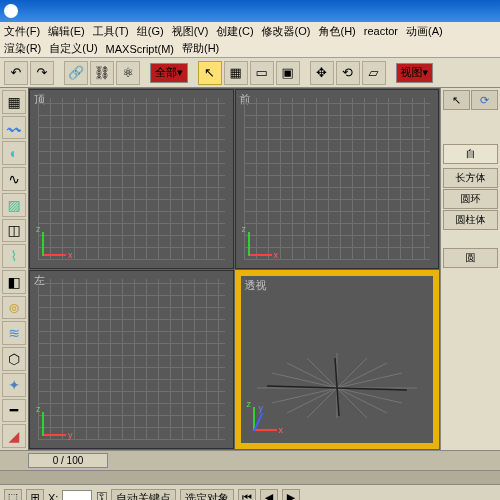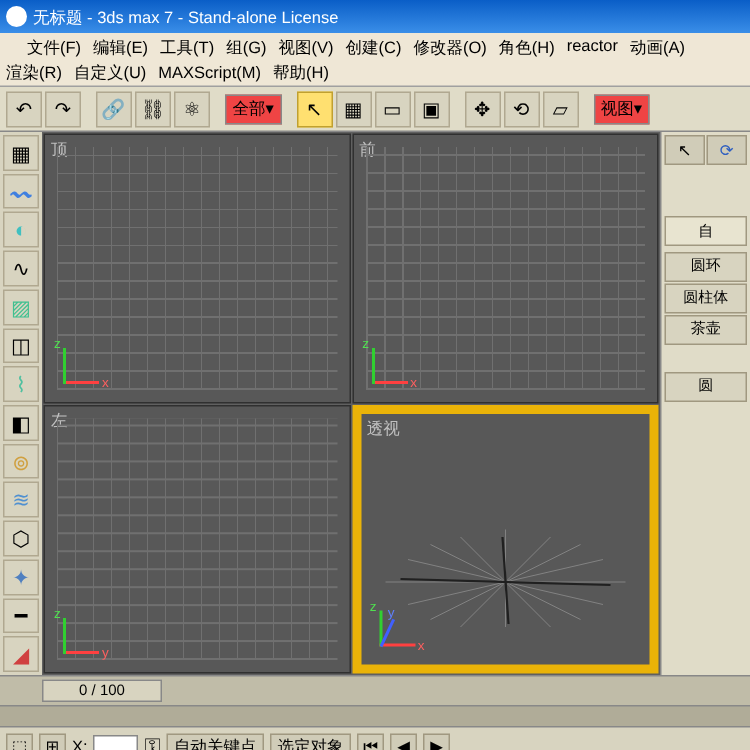--- a/index.html
+++ b/index.html
@@ -1,26 +1,26 @@
 <!DOCTYPE html>
 <html><head>
 <meta charset="utf-8">
 <style>
 * { margin: 0; padding: 0; box-sizing: border-box; font-family: "SimSun", sans-serif; font-size: 11px; }
 body { background: #d4d0c8; width: 500px; height: 500px; overflow: hidden; }
 .titlebar { background: linear-gradient(#0a5ec7,#3a8ee8); height: 22px; display: flex; align-items: center; padding: 0 4px; color: #fff; }
 .titlebar .icon { width: 14px; height: 14px; background: #fff; border-radius: 50%; margin-right: 4px; display: inline-block; }
-.menubar { background: #efe7d6; height: 18px; display: flex; padding: 0 18px; gap: 8px; align-items: center; }
+.menubar { background: #efe7d6; height: 18px; display: flex; padding: 0 4px; gap: 8px; align-items: center; }
 .menubar span { color: #000; cursor: default; }
 .menubar2 { background: #efe7d6; height: 18px; display: flex; padding: 0 4px; gap: 8px; align-items: center; border-bottom: 1px solid #a0a0a0; }
 .toolbar { background: #e0dcc8; height: 30px; display: flex; align-items: center; padding: 2px 4px; gap: 2px; border-bottom: 1px solid #888; }
 .tbtn { width: 24px; height: 24px; background: #d8d4c0; border: 1px solid #b0a890; display: flex; align-items: center; justify-content: center; font-size: 13px; }
 .tbtn.active { background: #ffe070; border-color: #c0a030; }
 .sep { width: 6px; }
-.tsel { height: 20px; border: 1px solid #888; background: #ef4444; padding: 0 4px; display: flex; align-items: center; justify-content: flex-end; }
+.tsel { height: 20px; border: 1px solid #888; background: #b91c1c; padding: 0 4px; display: flex; align-items: center; justify-content: flex-end; }
 .main { display: flex; height: 362px; }
 .lefttools { width: 28px; background: #d8d4c0; display: flex; flex-direction: column; gap: 2px; padding: 2px; }
 .lbtn { width: 24px; height: 24px; background: #d8d4c0; border: 1px solid #b0a890; display: flex; align-items: center; justify-content: center; font-size: 14px; }
 .viewports { flex: 1; background: #606060; display: grid; grid-template-columns: 1fr 1fr; grid-template-rows: 1fr 1fr; gap: 1px; padding: 1px; position: relative; }
 .viewport { background: #585858; position: relative; border: 1px solid #303030; }
 .viewport.active { border: 6px solid #eab308; }
 .vlabel { position: absolute; top: 2px; left: 4px; color: #c0c0c0; font-size: 11px; }
 .vgrid { position: absolute; inset: 8px; background-image: repeating-linear-gradient(0deg,#707070 0,#707070 1px,transparent 1px,transparent 12px), repeating-linear-gradient(90deg,#707070 0,#707070 1px,transparent 1px,transparent 12px); }
 .axis { position: absolute; bottom: 12px; left: 12px; width: 36px; height: 36px; }
 .axis .x { position: absolute; bottom: 0; left: 0; width: 24px; height: 2px; background: #ff4040; }
@@ -42,21 +42,20 @@
 .sbtn { width: 18px; height: 18px; background: #d0ccb8; border: 1px solid #a09880; display: flex; align-items: center; justify-content: center; }
 .sinput { width: 30px; height: 16px; border: 1px solid #888; background: #fff; padding: 0 2px; }
 .sbtn2 { height: 18px; background: #d0ccb8; border: 1px solid #a09880; padding: 0 4px; line-height: 16px; }
 .persp-plane { position:absolute; left:50%; top:55%; transform:translate(-50%,-50%); }
 </style>
 </head>
 <body>
 
 <div class="titlebar">
   <span class="icon"></span>
-  <span>无标题 - 3ds max 7 - Stand-alone License</span>
 </div>
 
 <div class="menubar">
   <span>文件(F)</span>
   <span>编辑(E)</span>
   <span>工具(T)</span>
   <span>组(G)</span>
   <span>视图(V)</span>
   <span>创建(C)</span>
   <span>修改器(O)</span>
@@ -172,23 +171,23 @@
   </div>
 
   <div class="cmdpanel">
     <div class="cmdtabs">
       <div class="cmdtab">↖</div>
       <div class="cmdtab" style="color:#3060c0">⟳</div>
     </div>
     <div style="height:30px"></div>
     <div class="cmdlabel">自</div>
     <div class="cmdbtns">
+      <div class="cmdbtn">长方体</div>
       <div class="cmdbtn">圆环</div>
       <div class="cmdbtn">圆柱体</div>
-      <div class="cmdbtn">茶壶</div>
       <div style="height:16px"></div>
       <div class="cmdbtn">圆</div>
     </div>
   </div>
 </div>
 
 <div class="timeslider">
   <div class="timehandle">0 / 100</div>
 </div>
 <div class="trackbar"></div>

